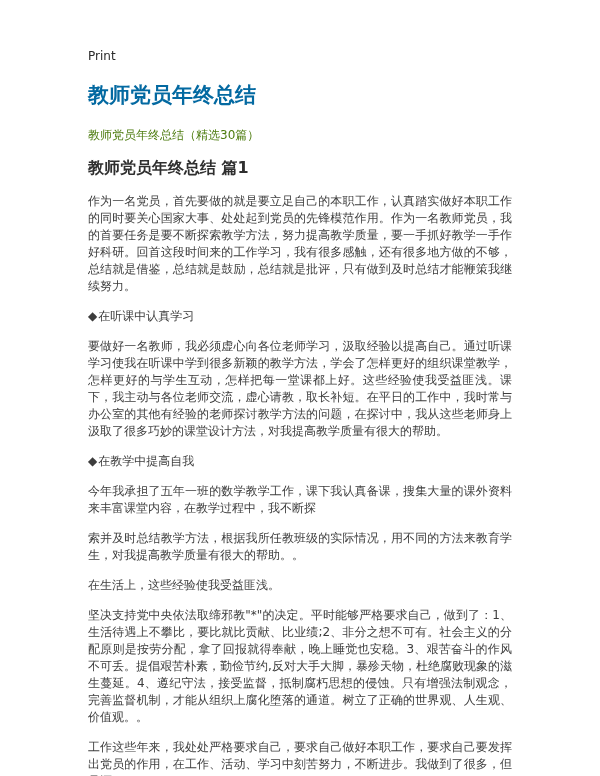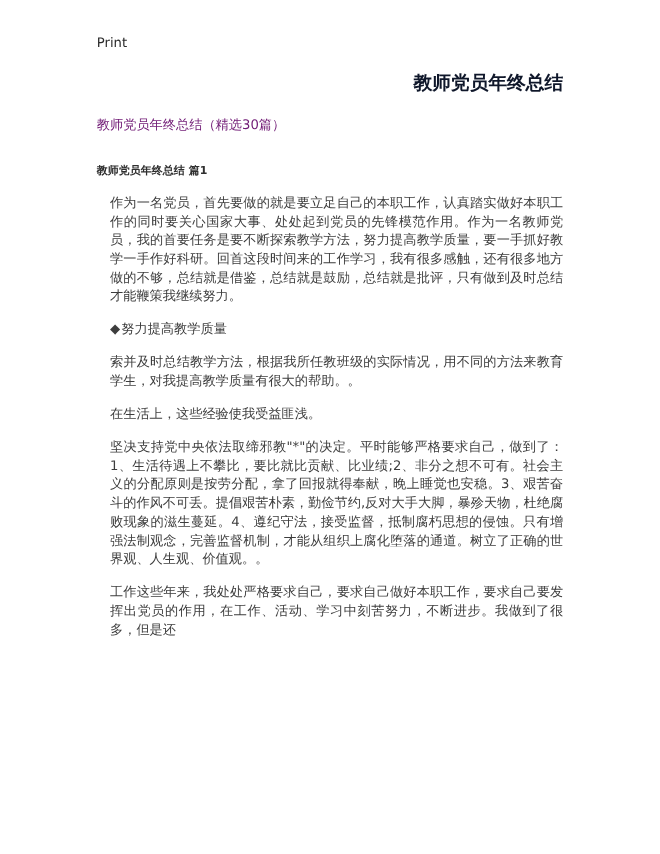--- a/index.html
+++ b/index.html
@@ -2,53 +2,53 @@
 <html><head>
 <meta charset="utf-8">
 <style>
   * { box-sizing: border-box; }
   html, body { margin: 0; padding: 0; background: #ffffff; }
   .page {
     width: 600px;
     height: 776px;
     overflow: hidden;
     background: #ffffff;
-    padding: 28px 88px 0 88px;
+    padding: 45px 88px 0 88px;
     font-family: "DejaVu Sans", "Liberation Sans", sans-serif;
     color: #3d3d3d;
   }
   .print-label {
     font-size: 12px;
     color: #2b2b2b;
     margin-bottom: 18px;
     cursor: pointer;
     display: inline-block;
   }
   .doc-title {
-    font-size: 17px;
+    font-size: 21px;
     font-weight: bold;
-    color: #0f172a;
-    text-align: right;
+    color: #0369a1;
+    text-align: left;
     margin: 0 0 18px 0;
   }
   .subtitle {
     font-size: 12px;
-    color: #701a75;
-    margin: 0 0 26px 0;
+    color: #4d7c0f;
+    margin: 0 0 14px 0;
   }
   .section-heading {
-    font-size: 10px;
+    font-size: 16px;
     font-weight: bold;
     color: #2f2f2f;
     margin: 0 0 14px 0;
   }
   .para {
     font-size: 12px;
     line-height: 17px;
-    margin: 0 0 13px 12px;
+    margin: 0 0 13px 0;
     text-align: justify;
     word-break: break-all;
   }
   .bullet-line {
     text-align: left;
     word-break: normal;
   }
   .bullet-line .diamond { margin-right: 1px; }
 </style>
 </head>
@@ -59,24 +59,27 @@
   <div class="print-label">Print</div>
 
   <h1 class="doc-title">教师党员年终总结</h1>
 
   <div class="subtitle">教师党员年终总结（精选30篇）</div>
 
   <div class="section-heading">教师党员年终总结 篇1</div>
 
   <p class="para">作为一名党员，首先要做的就是要立足自己的本职工作，认真踏实做好本职工作的同时要关心国家大事、处处起到党员的先锋模范作用。作为一名教师党员，我的首要任务是要不断探索教学方法，努力提高教学质量，要一手抓好教学一手作好科研。回首这段时间来的工作学习，我有很多感触，还有很多地方做的不够，总结就是借鉴，总结就是鼓励，总结就是批评，只有做到及时总结才能鞭策我继续努力。</p>
 
-  <p class="para bullet-line"><span class="diamond">◆</span><span>努力提高教学质量</span></p>
+  <p class="para bullet-line"><span class="diamond">◆</span><span>在听课中认真学习</span></p>
 
+  <p class="para">要做好一名教师，我必须虚心向各位老师学习，汲取经验以提高自己。通过听课学习使我在听课中学到很多新颖的教学方法，学会了怎样更好的组织课堂教学，怎样更好的与学生互动，怎样把每一堂课都上好。这些经验使我受益匪浅。课下，我主动与各位老师交流，虚心请教，取长补短。在平日的工作中，我时常与办公室的其他有经验的老师探讨教学方法的问题，在探讨中，我从这些老师身上汲取了很多巧妙的课堂设计方法，对我提高教学质量有很大的帮助。</p>
 
+  <p class="para bullet-line"><span class="diamond">◆</span><span>在教学中提高自我</span></p>
 
+  <p class="para">今年我承担了五年一班的数学教学工作，课下我认真备课，搜集大量的课外资料来丰富课堂内容，在教学过程中，我不断探</p>
 
   <p class="para">索并及时总结教学方法，根据我所任教班级的实际情况，用不同的方法来教育学生，对我提高教学质量有很大的帮助。。</p>
 
   <p class="para">在生活上，这些经验使我受益匪浅。</p>
 
   <p class="para">坚决支持党中央依法取缔邪教"*"的决定。平时能够严格要求自己，做到了：1、生活待遇上不攀比，要比就比贡献、比业绩;2、非分之想不可有。社会主义的分配原则是按劳分配，拿了回报就得奉献，晚上睡觉也安稳。3、艰苦奋斗的作风不可丢。提倡艰苦朴素，勤俭节约,反对大手大脚，暴殄天物，杜绝腐败现象的滋生蔓延。4、遵纪守法，接受监督，抵制腐朽思想的侵蚀。只有增强法制观念，完善监督机制，才能从组织上腐化堕落的通道。树立了正确的世界观、人生观、价值观。。</p>
 
   <p class="para">工作这些年来，我处处严格要求自己，要求自己做好本职工作，要求自己要发挥出党员的作用，在工作、活动、学习中刻苦努力，不断进步。我做到了很多，但是还</p>
 
 </div>

